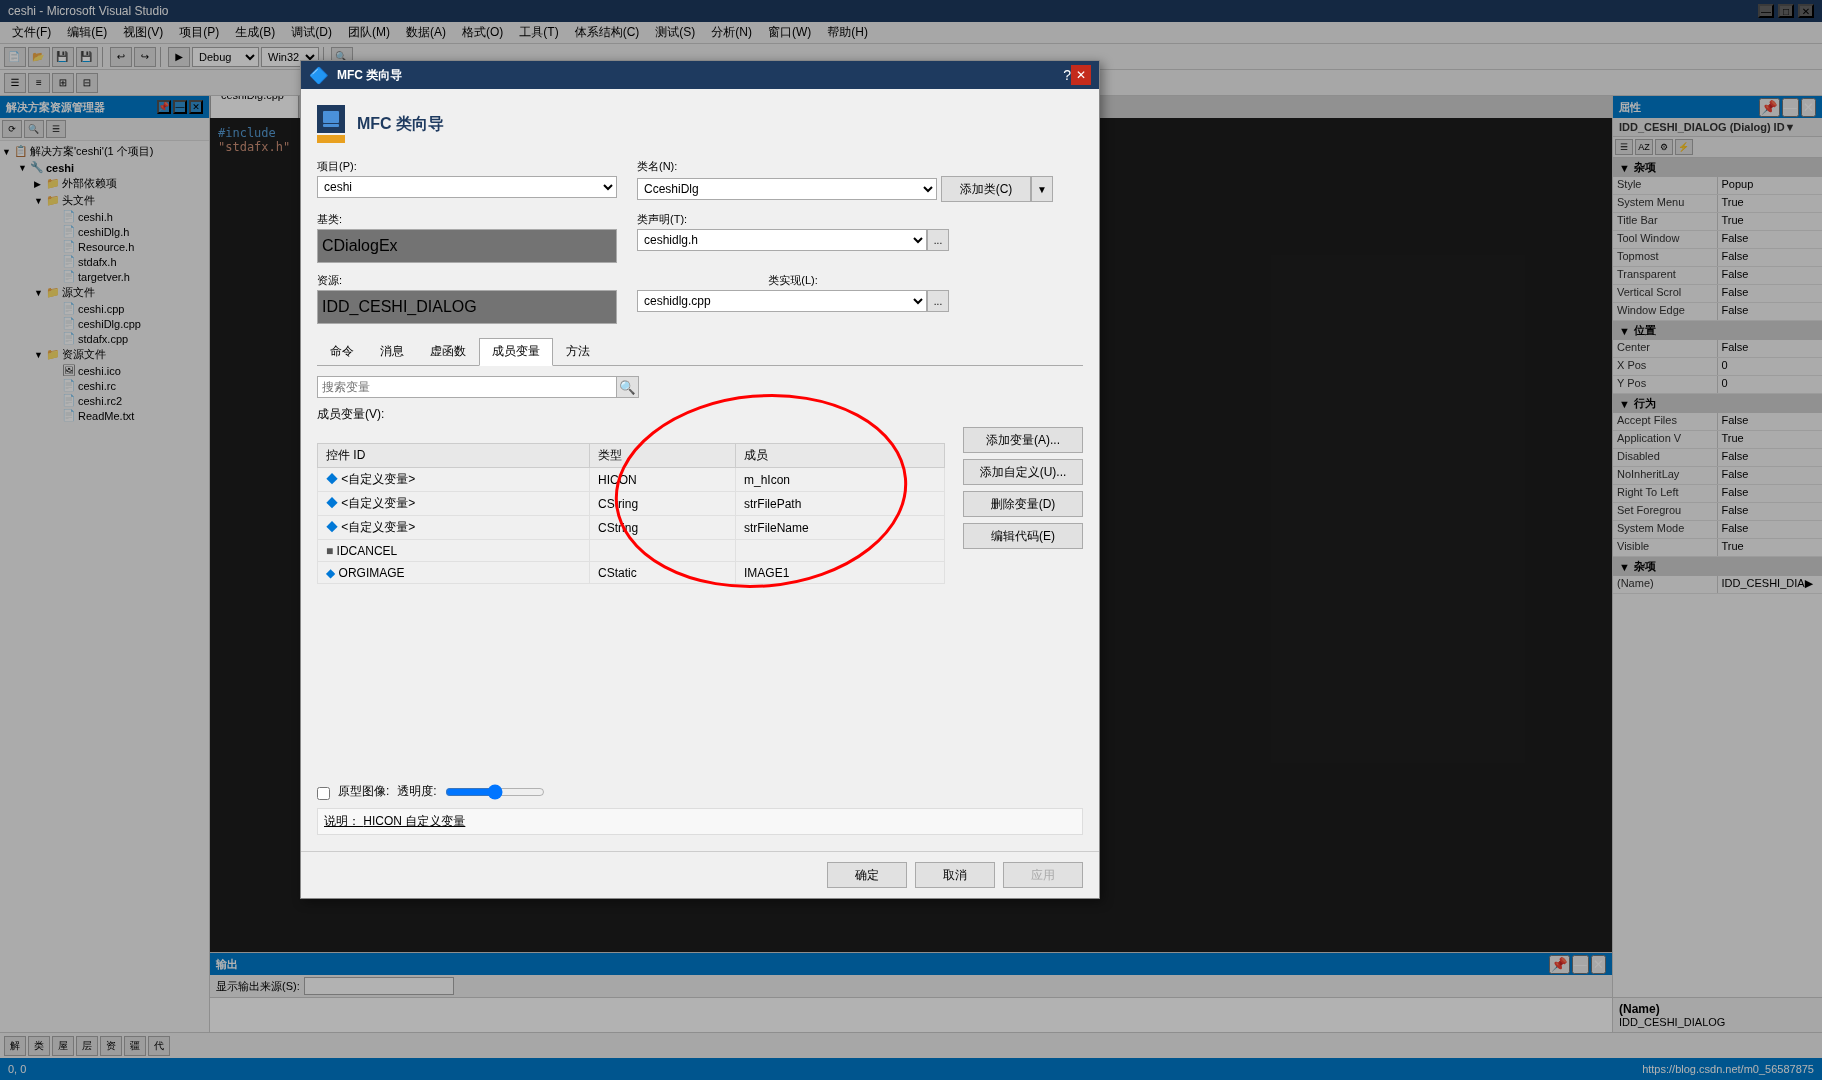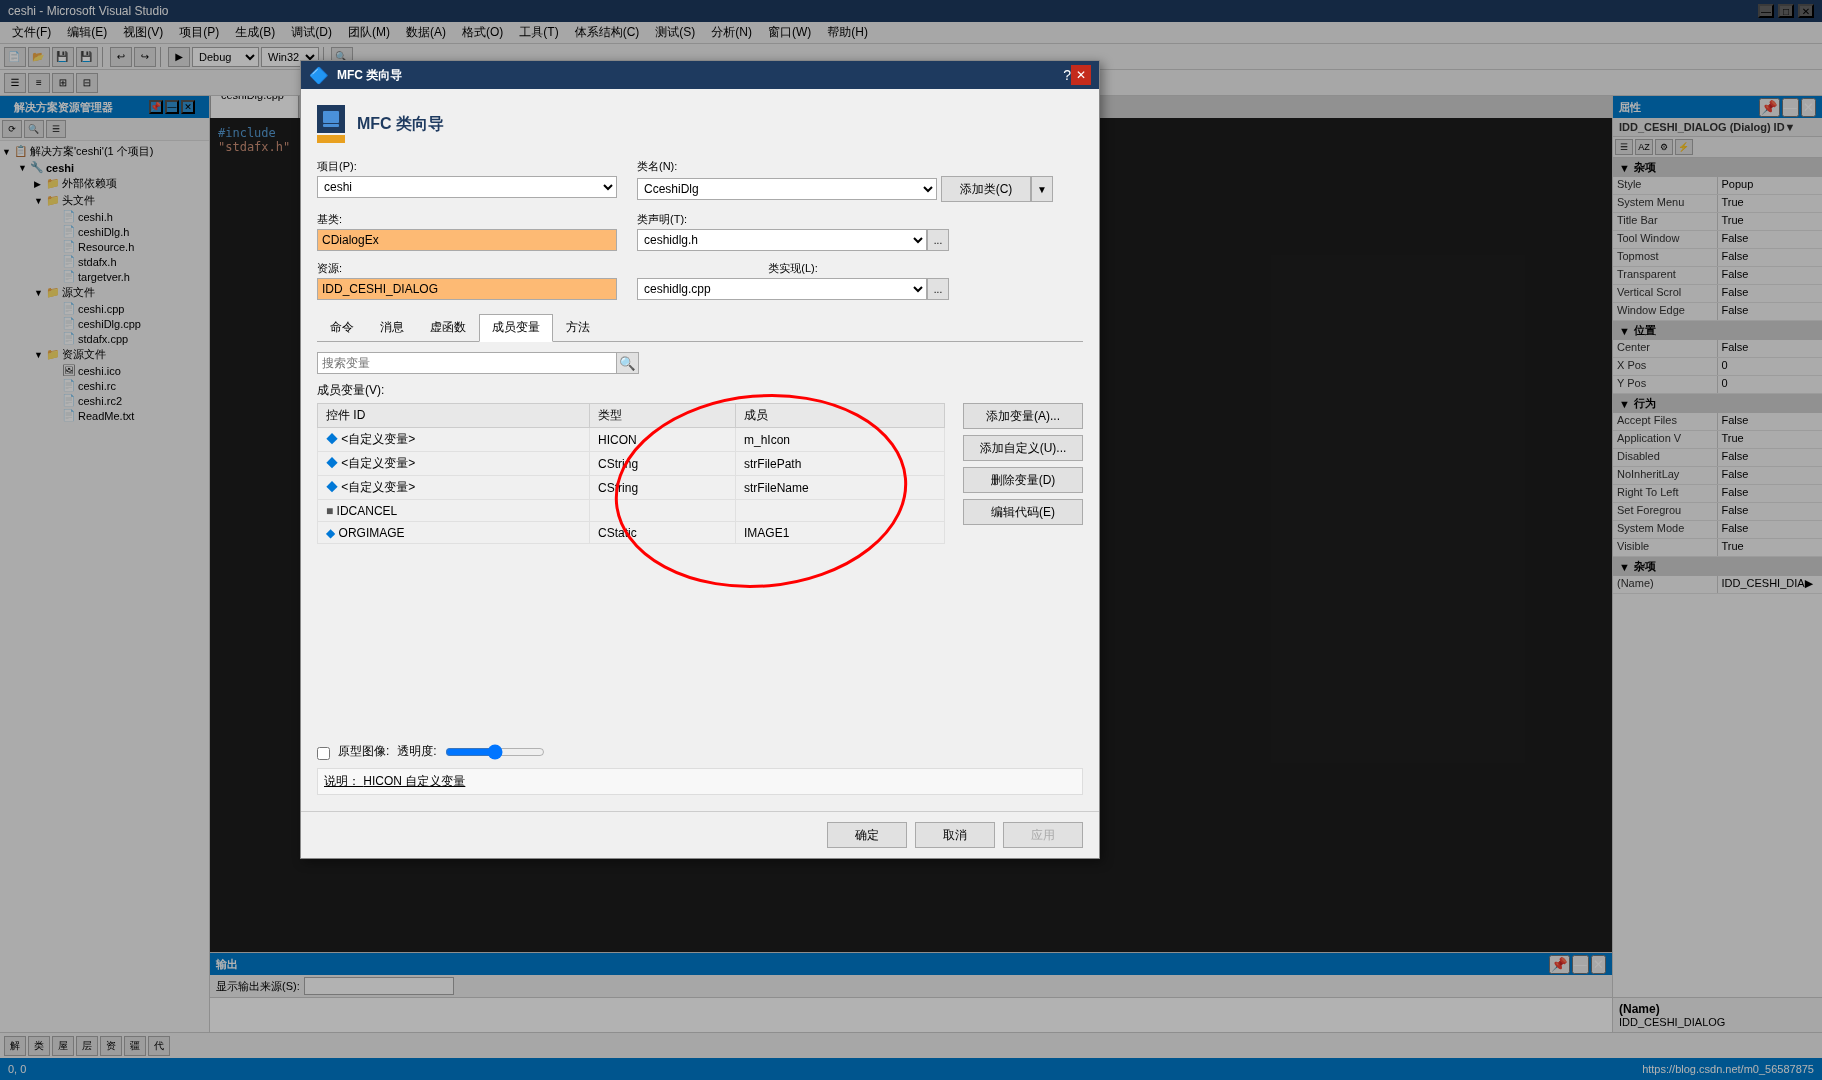--- a/index.html
+++ b/index.html
@@ -71,21 +71,21 @@
       border-right: 1px solid #ccc;
       display: flex;
       flex-direction: column;
     }
     .panel-header {
       background: #007acc;
       color: white;
       height: 22px;
       display: flex;
       align-items: center;
-      padding: 0 14px;
+      padding: 0 6px;
       font-size: 11px;
       font-weight: bold;
     }
     .panel-header .header-btns { margin-left: auto; display: flex; gap: 2px; }
     .panel-header .hbtn { width: 14px; height: 14px; background: rgba(255,255,255,0.2); display: flex; align-items: center; justify-content: center; font-size: 9px; cursor: pointer; }
 
     .tree-toolbar {
       display: flex; align-items: center; padding: 2px; background: #f0f0f0; border-bottom: 1px solid #ddd; gap: 2px;
     }
     .tree-btn { width: 20px; height: 18px; background: #e1e1e1; border: 1px solid #aaa; font-size: 9px; cursor: pointer; display: flex; align-items: center; justify-content: center; }
@@ -233,25 +233,25 @@
     .dialog-body { flex: 1; padding: 16px; }
 
     .wizard-header {
       display: flex;
       align-items: center;
       gap: 12px;
       margin-bottom: 16px;
     }
     .wizard-title { font-size: 16px; font-weight: bold; color: #1e3a5f; }
     .form-input {
-      height: 22px;
+      height: 34px;
       border: 1px solid #aaa;
-      font-size: 12px;
+      font-size: 16px;
       padding: 1px 4px;
-      background: #fdba74;
+      background: #737373;
     }
     .form-select {
       height: 22px;
       border: 1px solid #aaa;
       background: white;
       font-size: 12px;
       padding: 1px 2px;
     }
     .form-select-wide { width: 300px; }
 
@@ -394,21 +394,21 @@
       align-items: center;
       padding: 2px 4px;
       border-top: 1px solid #ccc;
       gap: 2px;
     }
 
     .table-container {
       display: flex;
       gap: 8px;
     }
-    .table-wrapper { flex: 1; height: 330px; overflow-y: auto; }
+    .table-wrapper { flex: 1; height: 330px; overflow-y: auto; margin-top: 16px; }
 
     .description-row {
       margin-top: 8px;
       padding: 4px 6px;
       background: #f8f8f8;
       border: 1px solid #ddd;
       font-size: 12px;
       text-decoration: underline;
     }
   </style>

